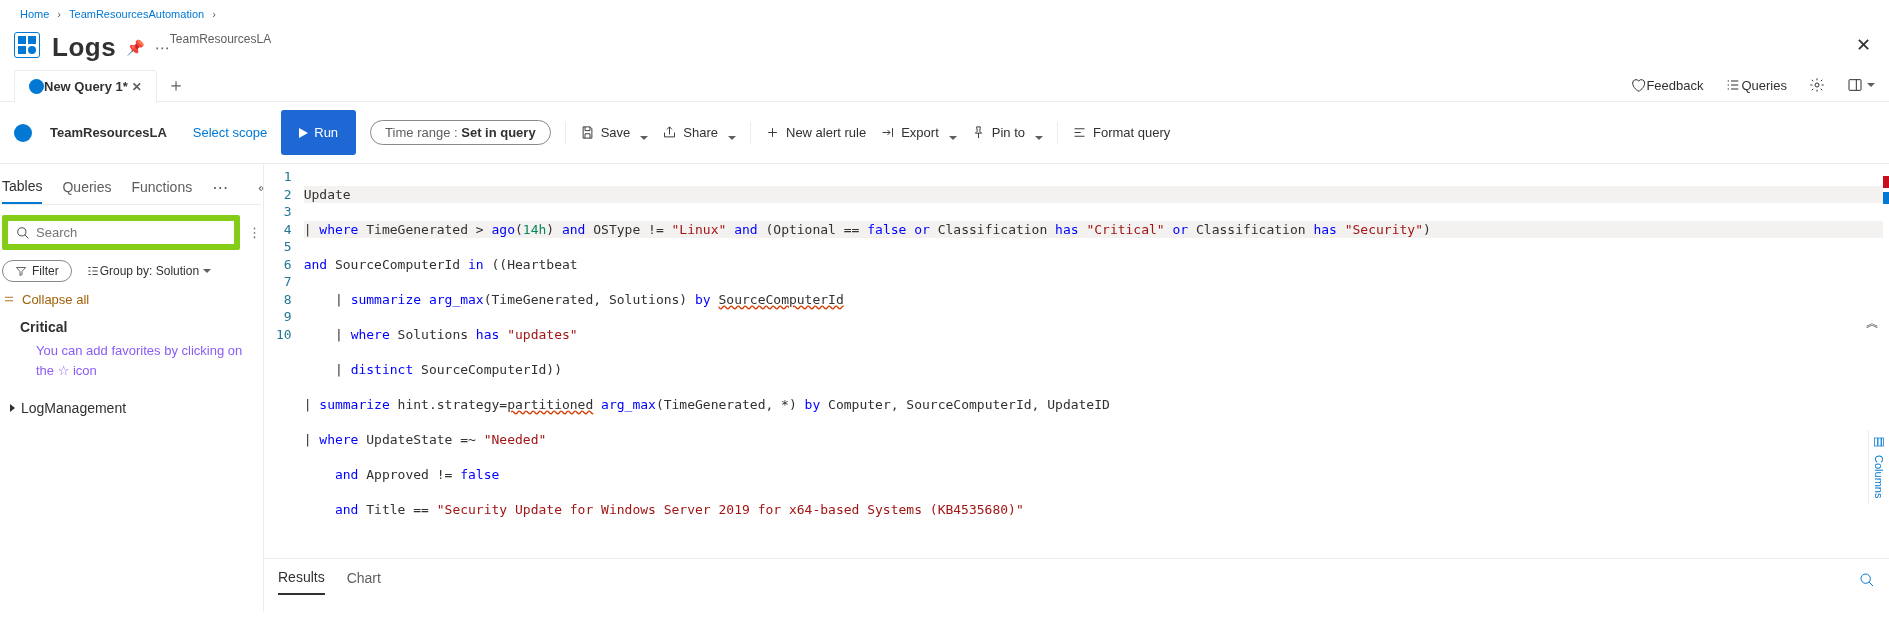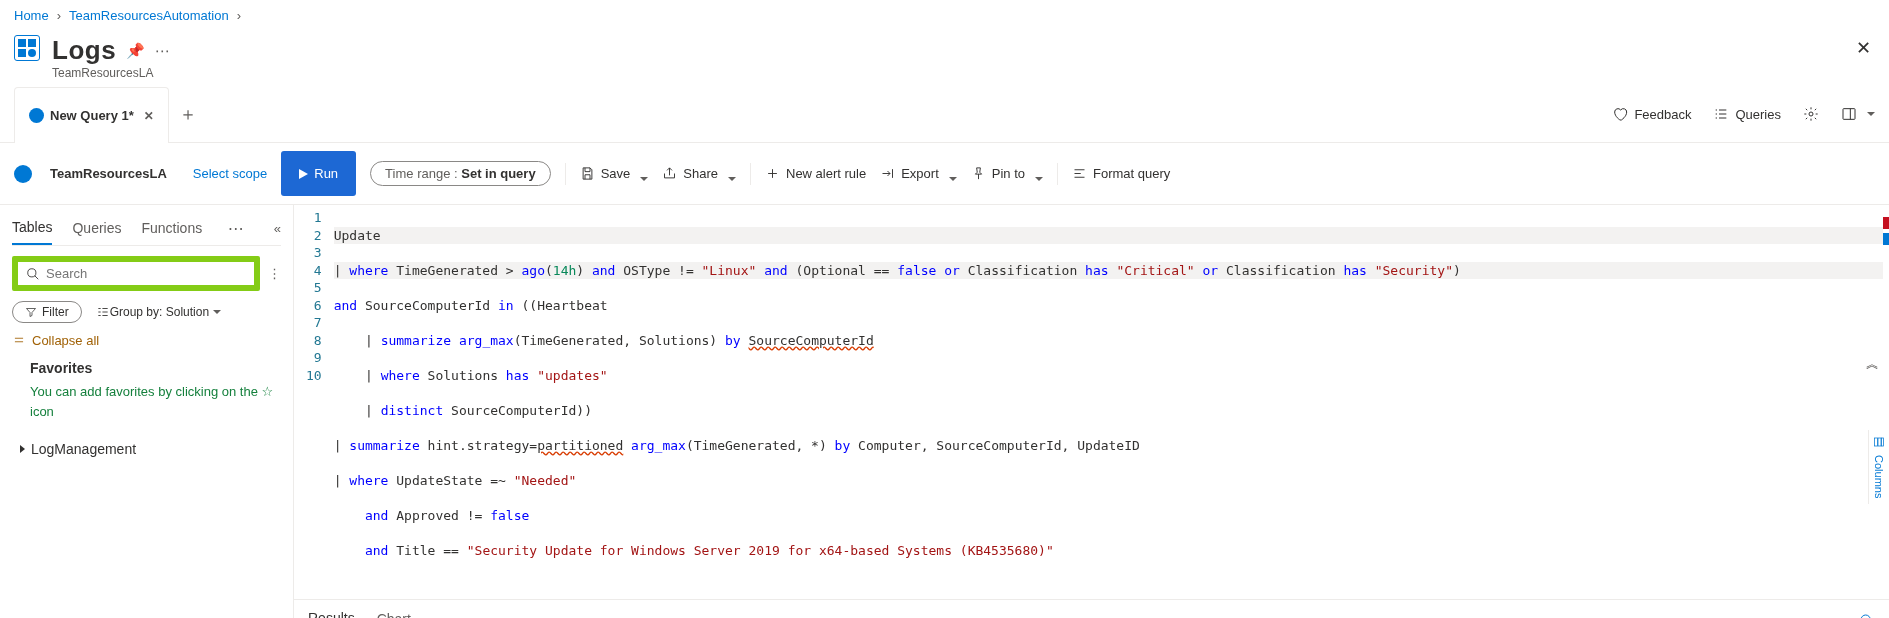--- a/index.html
+++ b/index.html
@@ -1,73 +1,73 @@
 <!DOCTYPE html>
 <html><head>
 <meta charset="utf-8">
 <style>
 *{box-sizing:border-box;margin:0;padding:0}
 body{font-family:"Segoe UI",-apple-system,sans-serif;font-size:13px;color:#323130;background:#fff;width:1889px;height:618px;overflow:hidden}
 a{text-decoration:none;color:#0078d4}
 
-.breadcrumb{display:flex;align-items:center;gap:8px;padding:8px 14px;font-size:13px}
+.breadcrumb{display:flex;align-items:center;gap:8px;padding:8px 20px;font-size:11px}
 .breadcrumb .sep{color:#605e5c}
 .breadcrumb a{color:#0078d4}
 
 .header{display:flex;align-items:flex-start;padding:4px 14px 6px;gap:12px;position:relative}
 .header .app-icon{width:26px;height:26px;background:#fff;border:1px solid #0078d4;border-radius:3px;display:flex;flex-wrap:wrap;padding:3px;gap:2px;align-content:flex-start}
 .header .app-icon span{width:8px;height:8px;background:#0078d4}
 .header .app-icon span:last-child{border-radius:50%}
 .header h1{font-size:26px;font-weight:600;letter-spacing:.5px}
 .header .sub{font-size:12px;color:#605e5c;margin-top:0}
-.header .title-wrap{display:flex;flex-direction:column}
+.header .title-wrap{display:flex;flex-direction:row}
 .header .title-row{display:flex;align-items:center;gap:10px}
 .header .pin,.header .dots{font-size:15px;color:#605e5c;cursor:pointer}
 .header .close{position:absolute;right:18px;top:6px;font-size:18px;color:#323130;cursor:pointer}
 
 .tabbar{display:flex;align-items:center;border-bottom:1px solid #edebe9;padding:0 14px;position:relative}
-.tab{display:flex;align-items:center;gap:6px;padding:20px 14px;border:1px solid #edebe9;border-bottom:none;border-top-left-radius:4px;border-top-right-radius:4px;background:#fff;position:relative;top:1px;font-size:13px;font-weight:600}
+.tab{display:flex;align-items:center;padding:8px 14px;border:1px solid #edebe9;border-bottom:none;border-top-left-radius:4px;border-top-right-radius:4px;background:#fff;position:relative;top:1px;font-size:13px;font-weight:600}
 .tab .q-icon{width:15px;height:15px;background:#0078d4;border-radius:50%;display:inline-block}
 .tab .x{color:#605e5c;font-size:12px;margin-left:4px;cursor:pointer}
 .add-tab{margin-left:10px;font-size:18px;color:#605e5c;cursor:pointer}
 .tab-right{position:absolute;right:14px;display:flex;align-items:center;gap:22px;color:#323130;font-size:13px}
-.tab-right .link{display:flex;align-items:center;gap:6px;cursor:pointer}
+.tab-right .link{display:flex;align-items:center;cursor:pointer}
 .tab-right svg{width:16px;height:16px}
 
 .toolbar{display:flex;align-items:center;gap:14px;padding:8px 14px;border-bottom:1px solid #edebe9;font-size:13px}
 .toolbar .scope-icon{width:18px;height:18px;background:#0078d4;border-radius:50%;display:inline-block;margin-right:4px}
 .toolbar .scope{font-weight:600}
 .toolbar .select-scope{color:#0078d4;margin-left:12px;cursor:pointer}
 .run-btn{background:#1d68d4;color:#fff;border:none;border-radius:3px;padding:15px 18px;font-size:13px;display:flex;align-items:center;gap:6px;cursor:pointer}
 .run-btn::before{content:"";display:inline-block;border-left:9px solid #fff;border-top:5px solid transparent;border-bottom:5px solid transparent}
 .time-range{border:1px solid #8a8886;border-radius:14px;padding:4px 14px;font-size:13px}
 .time-range .lbl{color:#605e5c}
 .time-range .val{font-weight:600}
 .tool-sep{width:1px;height:22px;background:#edebe9}
 .tool-link{display:flex;align-items:flex-end;gap:6px;cursor:pointer;color:#323130}
 .tool-link svg{width:15px;height:15px}
 .chev::after{content:"";display:inline-block;border-top:4px solid #605e5c;border-left:4px solid transparent;border-right:4px solid transparent;margin-left:4px}
 
 .main{display:flex;height:calc(618px - 170px)}
 
-.sidebar{width:294px;border-right:1px solid #edebe9;padding:6px 12px;font-size:13px;overflow:hidden}
+.sidebar{width:264px;border-right:1px solid #edebe9;padding:6px 2px;font-size:13px;overflow:hidden}
 .side-tabs{display:flex;gap:20px;border-bottom:1px solid #edebe9;align-items:center}
 .side-tab{padding:8px 0;font-size:14px;color:#605e5c;cursor:pointer}
 .side-tab.active{color:#323130;border-bottom:2px solid #0078d4;font-weight:400}
 .side-tabs .more{margin-left:auto;font-size:16px;color:#605e5c}
 .side-tabs .collapse{font-size:13px;color:#605e5c;margin-left:10px}
 .search-row{display:flex;align-items:center;margin:10px 0;gap:8px}
 .search-box{flex:1;display:flex;align-items:center;border:6px solid #84cc16;border-radius:2px;padding:4px 8px;gap:6px}
 .search-box input{border:none;outline:none;flex:1;font-size:13px}
 .filter-btn{display:flex;align-items:center;gap:5px;border:1px solid #8a8886;border-radius:14px;padding:3px 12px;cursor:pointer;font-size:12px}
 .group-by{display:flex;align-items:center;gap:0;font-size:12px;cursor:pointer;color:#323130}
 .side-actions{display:flex;gap:14px;align-items:center;margin:10px 0}
 .collapse-all{display:flex;align-items:flex-start;gap:6px;color:#a16207;cursor:pointer;margin:10px 0}
 .favorites{font-weight:700;margin:12px 0 6px 18px;font-size:14px}
-.fav-hint{color:#15803d;margin:0 0 14px 18px;font-size:13px;line-height:1.5}
+.fav-hint{color:#8b5cf6;margin:0 0 14px 34px;font-size:13px;line-height:1.5}
 .tree-item{display:flex;align-items:center;gap:6px;padding:6px 0 6px 8px;font-weight:400;cursor:pointer;font-size:14px}
 .tree-item::before{content:"";border-left:5px solid #323130;border-top:4px solid transparent;border-bottom:4px solid transparent;display:inline-block}
 
 .editor-area{flex:1;display:flex;flex-direction:column;overflow:hidden}
 .code{display:flex;font-family:Consolas,Menlo,monospace;font-size:13px;line-height:1.35;padding:4px 0;position:relative}
 .gutter{text-align:right;color:#237893;padding:0 12px;user-select:none}
 .gutter div{height:17.5px}
 .lines{flex:1;overflow:hidden;white-space:pre}
 .lines div{height:17.5px}
 .lines .hl{background:#f3f2f1}
@@ -247,21 +247,21 @@
           </svg>
         <span>Group by: Solution</span>
       </span>
     </div>
     <div class="collapse-all">
       <svg width="14" height="14" viewBox="0 0 24 24">
           <path d="M5 9h14M5 15h14"></path>
         </svg>
       <span>Collapse all</span>
     </div>
-    <div class="favorites">Favorites</div>
+    <div class="favorites">Critical</div>
     <div class="fav-hint">You can add favorites by clicking on the ☆ icon</div>
     <div class="tree-item">LogManagement</div>
   </div>
 
   <div class="editor-area">
     <div class="code">
       <div class="gutter">
         <div>1</div>
           <div>2</div>
           <div>3</div>

